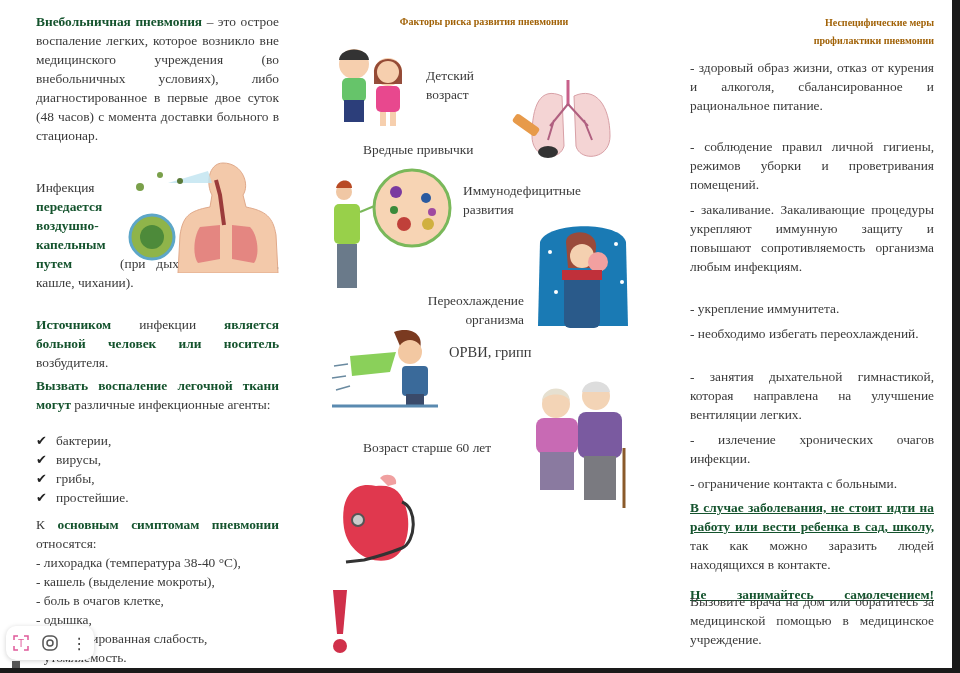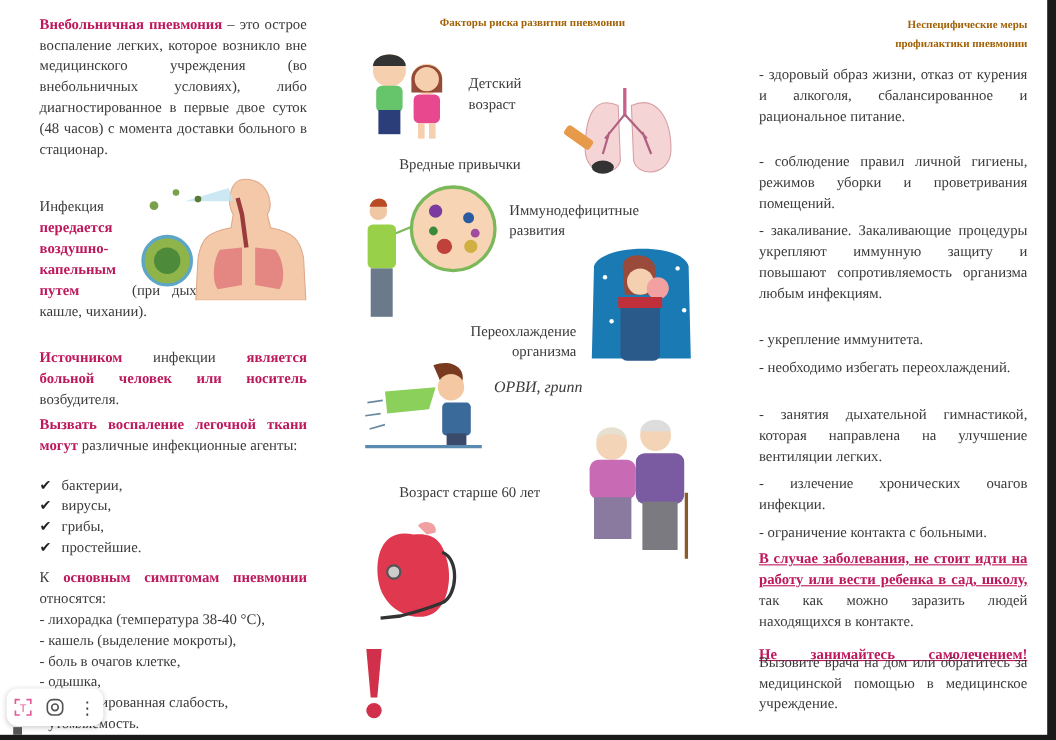--- a/index.html
+++ b/index.html
@@ -3,21 +3,21 @@
 <meta charset="utf-8">
 <style>
   html, body { margin:0; padding:0; }
   body { width:960px; height:673px; overflow:hidden; background:#fff; position:relative;
          font-family:"Liberation Serif","DejaVu Serif",serif; color:#3a3a3a; }
   .page { position:absolute; left:0; top:0; width:952px; height:668px; background:#fff; }
   .edge-right { position:absolute; left:952px; top:0; width:8px; height:673px; background:#1a1a1a; }
   .edge-bottom { position:absolute; left:0; top:668px; width:960px; height:5px; background:#1a1a1a; }
   .col { position:absolute; top:0; font-size:13.4px; line-height:19px; }
   .col p { margin:0; text-align:justify; }
-  .b { font-weight:bold; color:#be185d; }
+  .b { font-weight:bold; color:#14532d; }
   .u { text-decoration:underline; }
   .t { position:absolute; }
   
   .c1 { left:36px; width:243px; }
   .c3 { left:690px; width:244px; }
   .head { font-weight:bold; color:#a16207; font-size:10px; }
   .check-list { list-style:none; margin:0; padding:0; }
   .check-list li { display:flex; align-items:center; height:19px; }
   .check-list .ck { width:20px; font-size:13px; color:#222; }
   .ill { position:absolute; }
@@ -169,21 +169,21 @@
   <svg class="ill" style="left:330px;top:326px;" width="110" height="86">
     <path d="M64 6 C80 0 94 8 90 22 L70 20 Z" fill="#7a3a20"></path>
     <circle cx="80" cy="26" r="12" fill="#f3c8a2"></circle>
     <path d="M20 30 L66 26 L60 46 L22 50 Z" fill="#8ad05a"></path>
     <rect x="72" y="40" width="26" height="30" rx="4" fill="#3a6a9a"></rect>
     <rect x="76" y="68" width="18" height="12" fill="#3a4a6a"></rect>
     <line x1="2" y1="80" x2="108" y2="80" stroke="#5a8ab0" stroke-width="3"></line>
     <path d="M4 40 L18 38 M2 52 L16 50 M6 64 L20 60" stroke="#6a8aa0" stroke-width="1.5"></path>
   </svg>
   <div class="col" style="left:449px;top:343px;">
-    <div style="font-size:14.5px;font-style:italic;">ОРВИ, грипп</div>
+    <div style="font-size:14.5px;">ОРВИ, грипп</div>
   </div>
 
   <svg class="ill" style="left:528px;top:378px;" width="104" height="134">
     <circle cx="28" cy="26" r="14" fill="#f3d4b6"></circle>
       <path d="M14 24 C14 6 42 6 42 24 C40 14 16 14 14 24 Z" fill="#e6e0d0"></path>
     <rect x="8" y="40" width="42" height="36" rx="8" fill="#c86ab4"></rect>
     <rect x="12" y="74" width="34" height="38" fill="#8a7aa0"></rect>
     <circle cx="68" cy="18" r="14" fill="#f3d4b6"></circle>
       <path d="M54 14 C56 0 80 0 82 14 Z" fill="#ddd"></path>
     <rect x="50" y="34" width="44" height="46" rx="8" fill="#7a5aa0"></rect>

